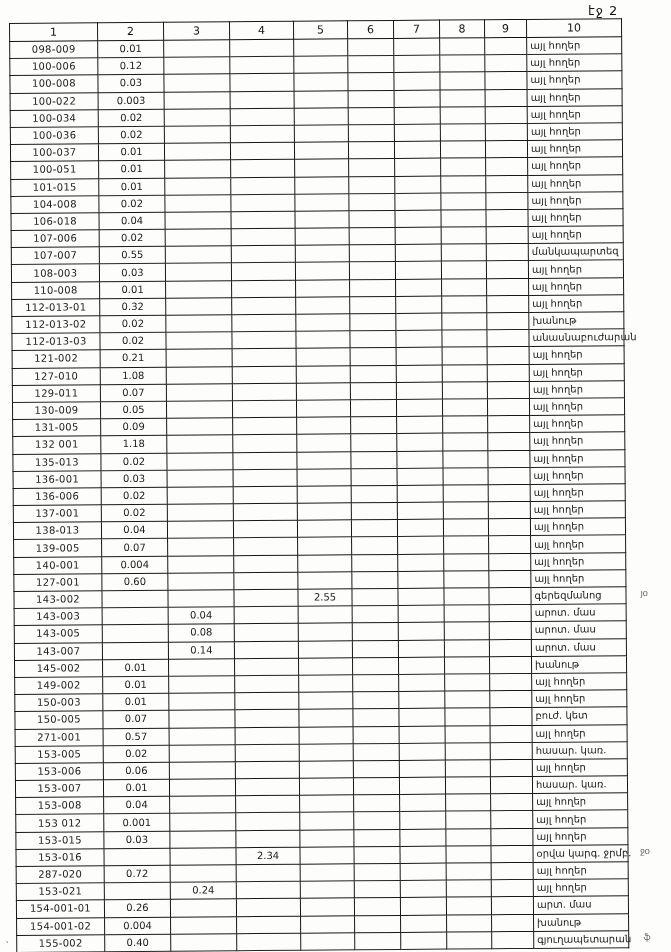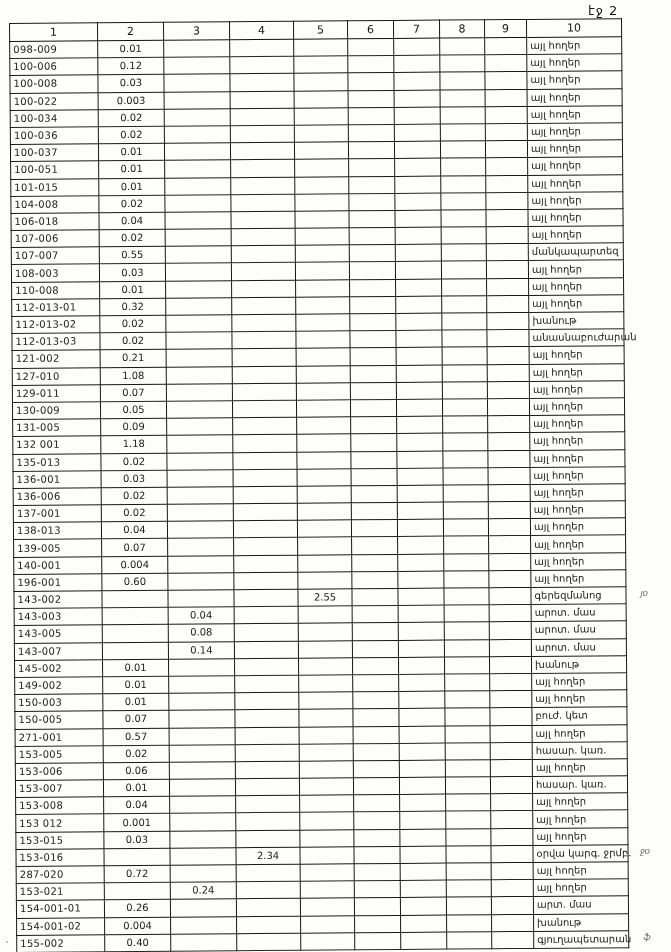--- a/index.html
+++ b/index.html
@@ -26,28 +26,28 @@
     border:1.2px solid #181818;
     padding:0 3px;margin:0;
     font-size:10px;line-height:1;
     height:16.2px;overflow:visible;white-space:nowrap;
     font-weight:normal;color:#1b1b1b;
   }
   table.scan tr.hdr th{
     height:17px;font-size:11px;text-align:center;
     border-bottom:1.6px solid #101010;color:#151515;
   }
-  td.c-code{text-align:left;padding-left:4px;letter-spacing:0.3px;}
+  td.c-code{text-align:center;padding-left:4px;letter-spacing:0.3px;}
   td.c-num{text-align:center;font-weight:600;color:#141414;}
   td.c-use{text-align:left;padding-left:3px;position:relative;font-size:10px;}
   tr:nth-child(3n) td{border-bottom-width:1.7px;}
   tr:nth-child(4n+1) td{border-bottom-color:#242424;}
   .margin-note{
     position:absolute;right:-22px;top:2px;
-    font-size:9px;color:#6a6a6a;font-style:italic;letter-spacing:-0.5px;
+    font-size:9px;color:#6a6a6a;letter-spacing:-0.5px;
   }
   .stray-mark{
     position:absolute;left:6px;top:941px;font-size:10px;color:#777;
   }
 </style>
 </head>
 <body>
 
 <div class="page-label">էջ 2</div>
 
@@ -446,21 +446,21 @@
           <td class="c-num"></td>
           <td class="c-num"></td>
           <td class="c-num"></td>
           <td class="c-num"></td>
           <td class="c-num"></td>
           <td class="c-num"></td>
           <td class="c-num"></td>
           <td class="c-use">այլ հողեր</td>
         </tr>
         <tr>
-          <td class="c-code">196-001</td>
+          <td class="c-code">127-001</td>
           <td class="c-num">0.60</td>
           <td class="c-num"></td>
           <td class="c-num"></td>
           <td class="c-num"></td>
           <td class="c-num"></td>
           <td class="c-num"></td>
           <td class="c-num"></td>
           <td class="c-num"></td>
           <td class="c-use">այլ հողեր</td>
         </tr>

